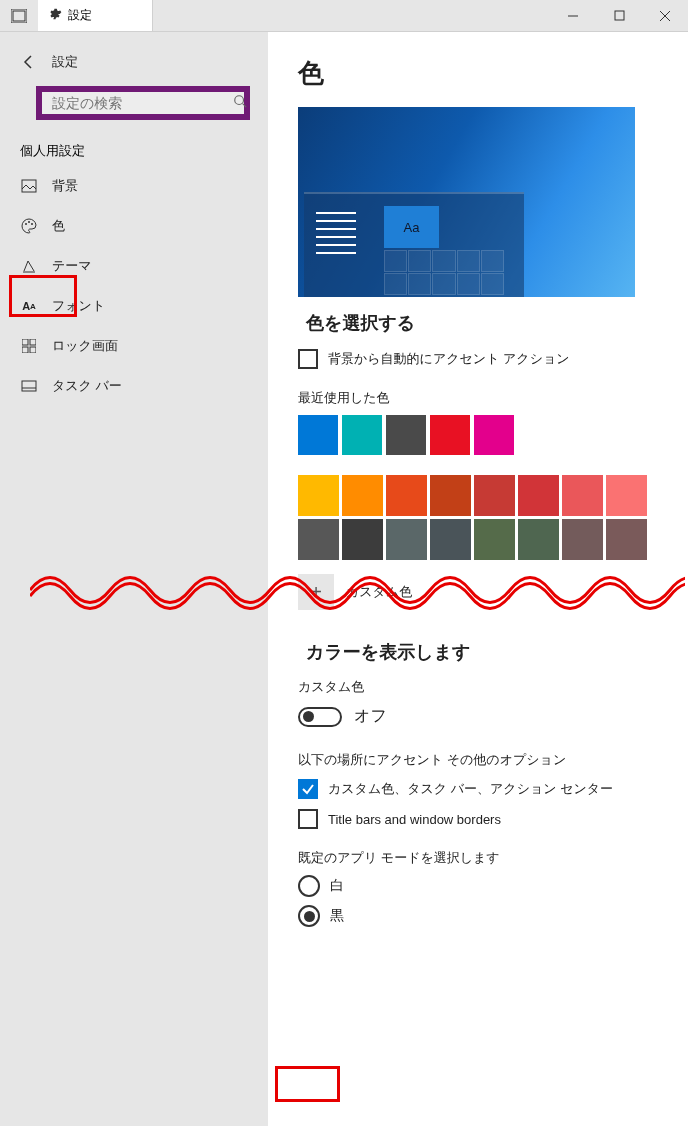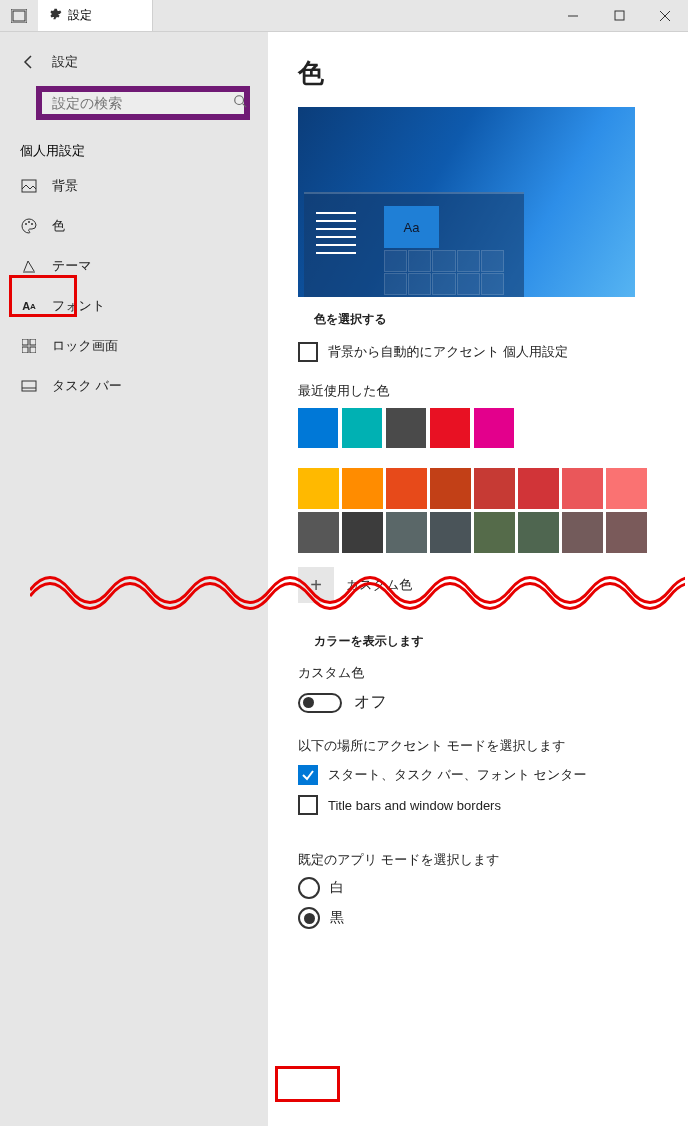--- a/index.html
+++ b/index.html
@@ -27,21 +27,21 @@
 .main { flex: 1; padding: 24px 30px 0 30px; overflow: hidden; color: #222; }
 .page-title { font-size: 26px; font-weight: 600; margin-bottom: 16px; }
 .preview { width: 337px; height: 190px; background: linear-gradient(120deg,#0b3d7a 0%, #0e5aad 40%, #2d8ee8 70%, #56b4f2 100%); position: relative; margin-bottom: 14px;}
 .preview-window { position:absolute; bottom:0; left:6px; width:220px; height:105px; background: rgba(20,60,110,.6); border-top:2px solid rgba(255,255,255,.2);}
 .preview-lines { position:absolute; left:12px; top:12px; width:40px;}
 .preview-lines div{ height:2px; background:#fff; margin:6px 0;}
 .preview-sample{ position:absolute; left:80px; top:12px; width:55px; height:42px; background:#1f7fd6; display:flex; align-items:center; justify-content:center; color:#0f172a; font-size:13px;}
 .preview-grid{position:absolute; left:80px; top:56px; width:120px; height:45px; display:grid; grid-template-columns:repeat(5,1fr); grid-template-rows:repeat(2,1fr); gap:1px;}
 .preview-grid div{background:rgba(255,255,255,.06); border:1px solid rgba(255,255,255,.15);}
 
-.sub-h { font-size: 12px; font-weight:600; margin: 8px 16px 14px; }
+.sub-h { font-size: 18px; font-weight:600; margin: 8px 8px 14px; }
 .chk-row { display: flex; align-items: center; gap: 10px; margin: 10px 0 20px; font-size: 13px; }
 .chk { width: 20px; height: 20px; border: 2px solid #333; display:flex; align-items:center; justify-content:center; }
 .chk.checked { background:#0078d7; border-color:#0078d7; color:#fff;}
 .label-sm { font-size: 13px; margin: 8px 0 8px; }
 .swatches { display: flex; gap: 4px; margin-bottom: 20px;}
 .sw { width: 40px; height: 40px; }
 .win-colors { display: grid; grid-template-columns: repeat(8, 41px); gap: 3px; margin-bottom: 14px;}
 .wc { width: 41px; height: 41px; }
 .plus-btn { width: 36px; height: 36px; background:#e6e6e6; display:flex; align-items:center; justify-content:center; font-size:20px; color:#555;}
 .custom-row { display:flex; align-items:center; gap:12px; margin-bottom:30px; font-size:13px;}
@@ -195,21 +195,21 @@
             <div></div>
             <div></div>
             <div></div>
             <div></div>
           </div>
       </div>
     </div>
     <div class="sub-h">色を選択する</div>
     <div class="chk-row">
       <div class="chk"></div>
-      <span>背景から自動的にアクセント 個人用設定</span>
+      <span>背景から自動的にアクセント アクション</span>
     </div>
     <div class="label-sm">最近使用した色</div>
     <div class="swatches" id="recent-sw">
         <div class="sw" style="background: rgb(0, 120, 215);"></div>
         <div class="sw" style="background: rgb(0, 177, 179);"></div>
         <div class="sw" style="background: rgb(74, 74, 74);"></div>
         <div class="sw" style="background: rgb(232, 17, 35);"></div>
         <div class="sw" style="background: rgb(227, 0, 140);"></div>
       </div>
 
@@ -239,30 +239,30 @@
 
     <div class="sub-h">カラーを表示します</div>
     <div class="label-sm">カスタム色</div>
     <div class="toggle-row">
       <div class="toggle">
           <div class="knob"></div>
         </div>
       <span>オフ</span>
     </div>
 
-    <div class="label-sm">以下の場所にアクセント モードを選択します</div>
+    <div class="label-sm">以下の場所にアクセント その他のオプション</div>
     <div class="chk-row" style="margin:10px 0;">
       <div class="chk checked">
           <svg width="14" height="14" viewBox="0 0 14 14">
             <path d="M2 7 L6 11 L12 3" fill="none" stroke="#fff" stroke-width="2"></path>
           </svg>
         </div>
-      <span>スタート、タスク バー、フォント センター</span>
-    </div>
-    <div class="chk-row" style="margin:10px 0 36px;">
+      <span>カスタム色、タスク バー、アクション センター</span>
+    </div>
+    <div class="chk-row" style="margin:10px 0 20px;">
       <div class="chk"></div>
       <span>Title bars and window borders</span>
     </div>
 
     <div class="label-sm">既定のアプリ モードを選択します</div>
     <div class="radio-row">
       <div class="radio"></div>
       <span>白</span>
     </div>
     <div class="radio-row">

